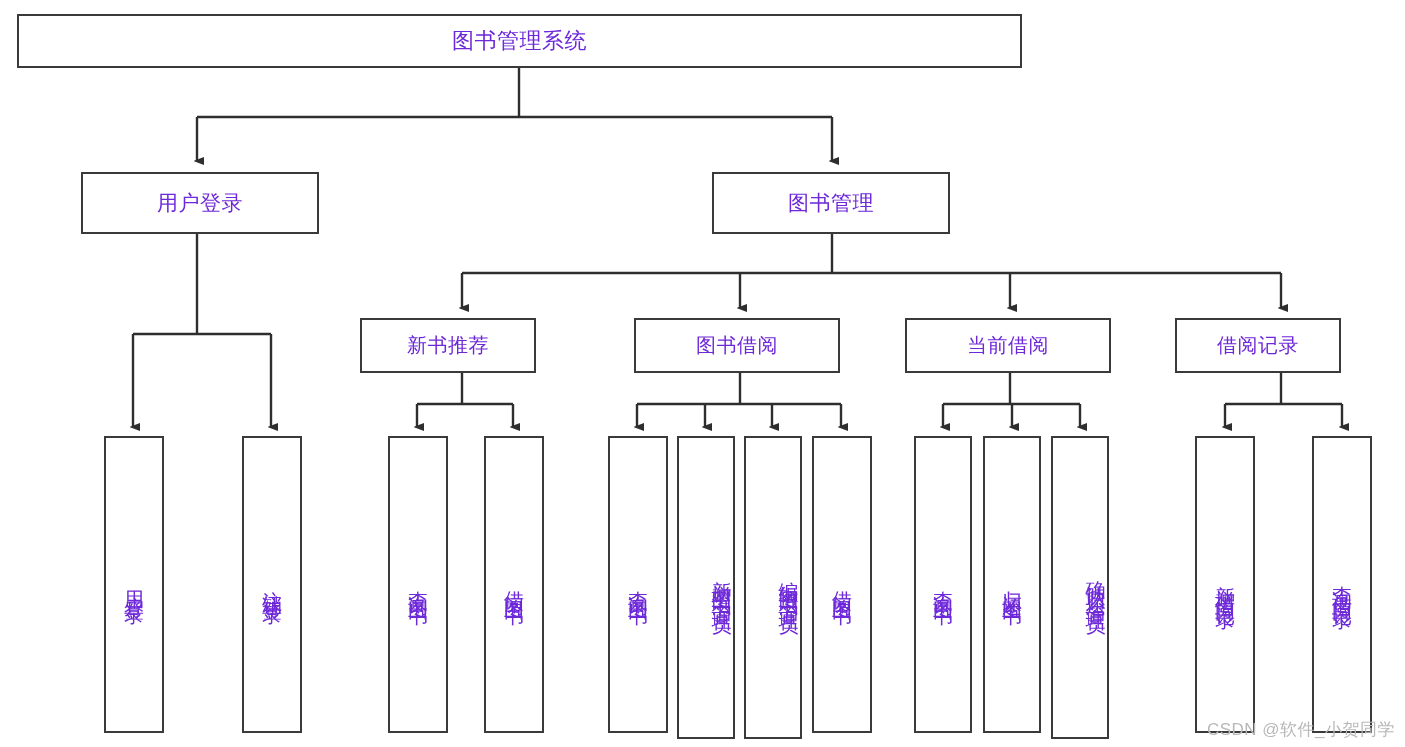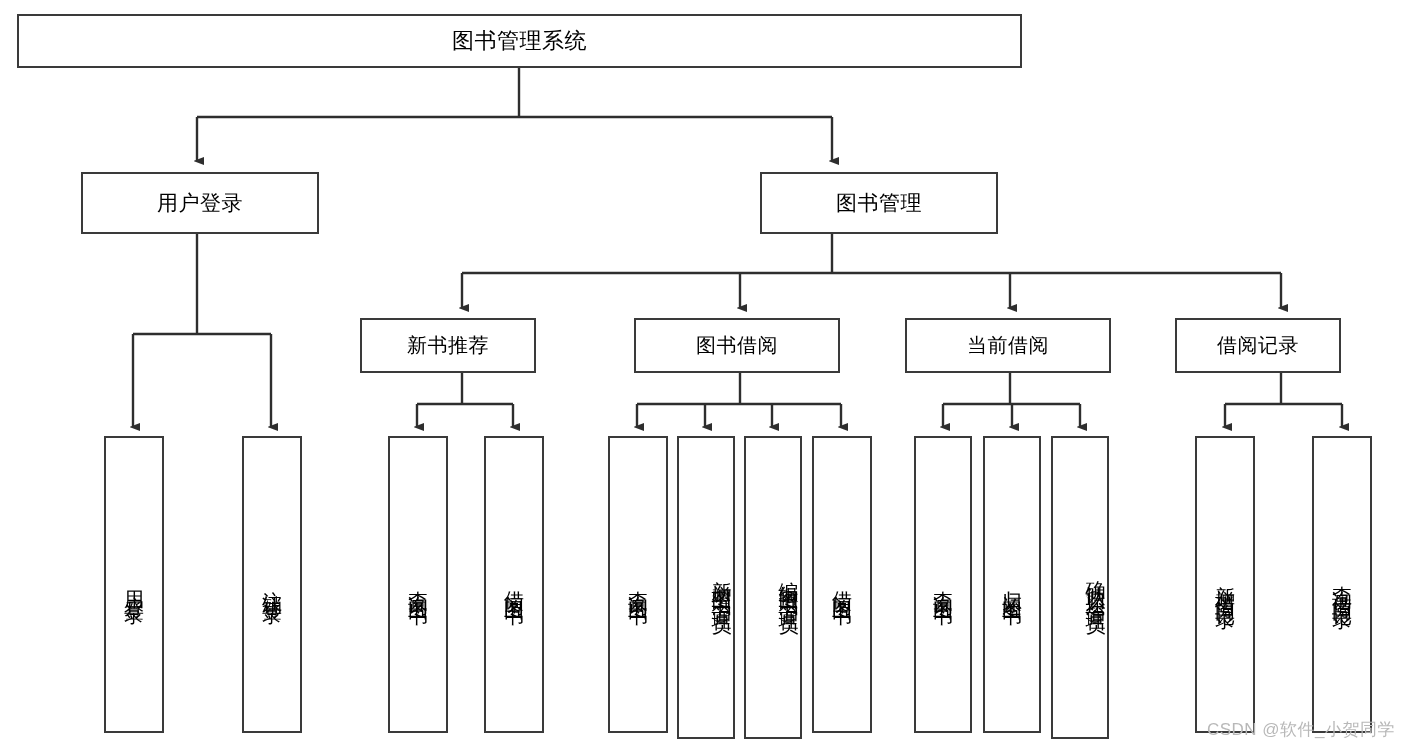--- a/index.html
+++ b/index.html
@@ -22,21 +22,21 @@
     left: 0;
     top: 0;
     width: 1405px;
     height: 747px;
   }
   .node {
     position: absolute;
     box-sizing: border-box;
     border: 2px solid #3a3a3a;
     background: #ffffff;
-    color: #000000;
+    color: #6d28d9;
     display: flex;
     align-items: center;
     justify-content: center;
     font-size: 21px;
     line-height: 1.15;
     letter-spacing: 0.5px;
     z-index: 2;
   }
   .node.root { font-size: 22px; }
   .node.level2 { font-size: 21px; }
@@ -126,21 +126,21 @@
     </g>
   </svg>
 
   <div class="node root" style="left:17px; top:14px; width:1005px; height:54px;">
     <span class="label">图书管理系统</span>
   </div>
 
   <div class="node level2" style="left:81px; top:172px; width:238px; height:62px;">
     <span class="label">用户登录</span>
   </div>
-  <div class="node level2" style="left:712px; top:172px; width:238px; height:62px;margin-left:48px;">
+  <div class="node level2" style="left:712px; top:172px; width:238px; height:62px;">
     <span class="label">图书管理</span>
   </div>
 
   <div class="node level3" style="left:360px; top:318px; width:176px; height:55px;">
     <span class="label">新书推荐</span>
   </div>
   <div class="node level3" style="left:634px; top:318px; width:206px; height:55px;">
     <span class="label">图书借阅</span>
   </div>
   <div class="node level3" style="left:905px; top:318px; width:206px; height:55px;">

